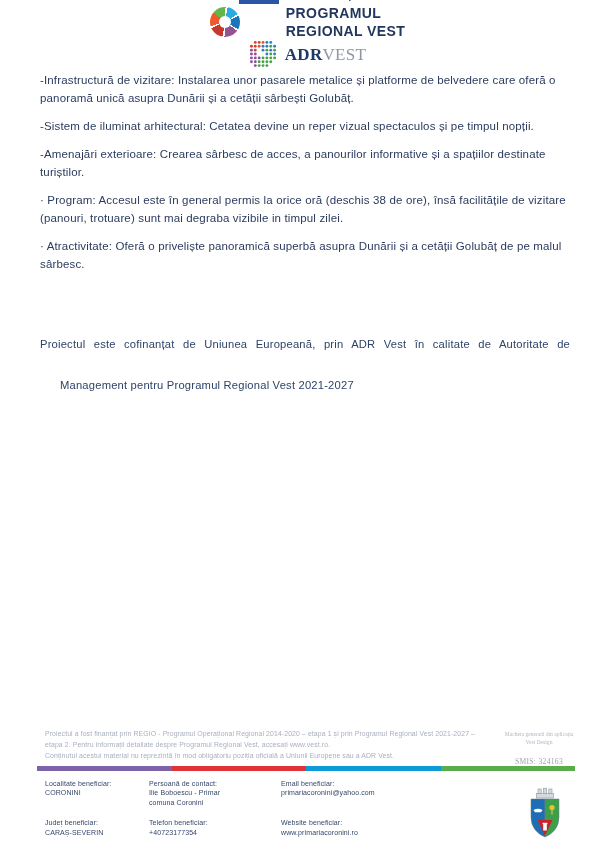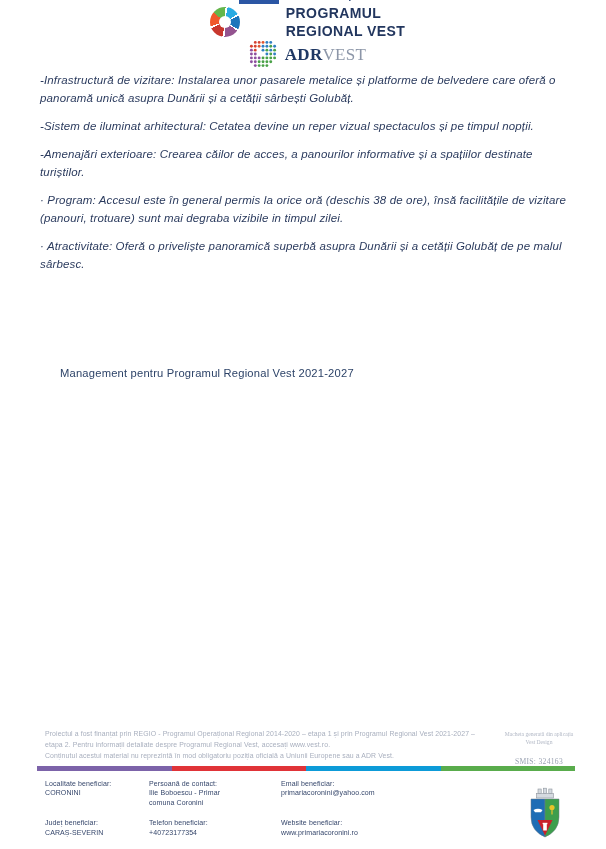--- a/index.html
+++ b/index.html
@@ -34,21 +34,21 @@
       #f0592b 304deg 360deg);
   }
   .shutter::after {
     content:""; position:absolute; left:9px; top:9px; width:12px; height:12px;
     border-radius:50%; background:#ffffff;
   }
 
   
   .bodytext {
     position:absolute; top:71px; left:40px; width:530px;
-    font-size:11.5px; color:#2b3b5e; letter-spacing:0.15px;font-style:italic;
+    font-size:11.5px; color:#2b3b5e; letter-spacing:0.15px;
   }
   .para { line-height:18px; margin-bottom:10px; }
   .cofinance {
     position:absolute; top:338px; left:40px; width:530px;
     font-size:11.2px; color:#2d4368; letter-spacing:0.2px;
   }
   .cofi-l1 { text-align:justify; text-align-last:justify; }
   .cofi-l2 { margin-top:29px;margin-left:20px; }
 
   
@@ -175,26 +175,27 @@
             <circle cx="18.5" cy="26.5" r="1.5" fill="#49a147"></circle>
         </g>
       </svg>
       <div class="adr-text"><span class="adr-bold">ADR</span><span class="adr-light">VEST</span></div>
     </div>
   </div>
 
   <div class="bodytext">
     <p class="para">-Infrastructură de vizitare: Instalarea unor pasarele metalice și platforme de belvedere care oferă o panoramă unică asupra Dunării și a cetății sârbești Golubăț.</p>
     <p class="para">-Sistem de iluminat arhitectural: Cetatea devine un reper vizual spectaculos și pe timpul nopții.</p>
-    <p class="para">-Amenajări exterioare: Crearea căilor de acces, a panourilor informative și a spațiilor destinate turiștilor.</p>
+    <p class="para">-Amenajări exterioare: Crearea sârbesc de acces, a panourilor informative și a spațiilor destinate turiștilor.</p>
     <p class="para">· Program: Accesul este în general permis la orice oră (deschis 38 de ore), însă facilitățile de vizitare (panouri, trotuare) sunt mai degraba vizibile in timpul zilei.</p>
     <p class="para">· Atractivitate: Oferă o priveliște panoramică superbă asupra Dunării și a cetății Golubăț de pe malul sârbesc.</p>
   </div>
 
   <div class="cofinance">
+    <div class="cofi-l1">Proiectul este cofinanțat de Uniunea Europeană, prin ADR Vest în calitate de Autoritate de</div>
     <div class="cofi-l2">Management pentru Programul Regional Vest 2021-2027</div>
   </div>
 
   <div class="disclaimer">
     <div>Proiectul a fost finanțat prin REGIO - Programul Operațional Regional 2014-2020 – etapa 1 și prin Programul Regional Vest 2021-2027 – etapa 2. Pentru informații detaliate despre Programul Regional Vest, accesați www.vest.ro.</div>
     <div>Conținutul acestui material nu reprezintă în mod obligatoriu poziția oficială a Uniunii Europene sau a ADR Vest.</div>
   </div>
 
   <div class="meta">
     <div>Macheta generată din aplicația Vest Design</div>

